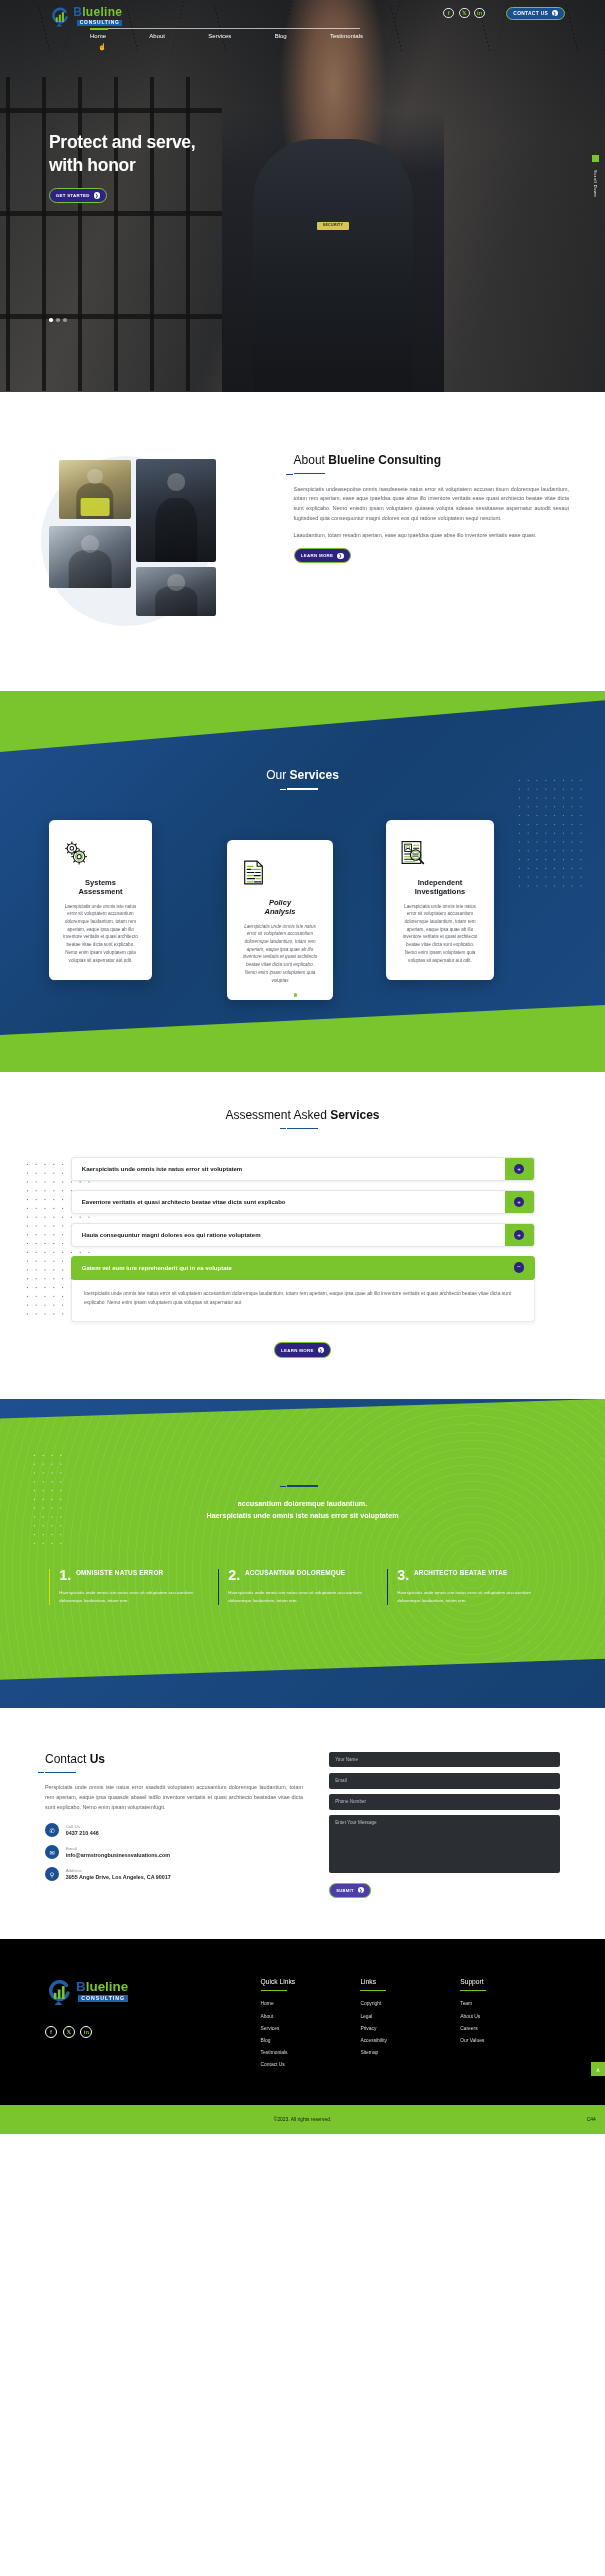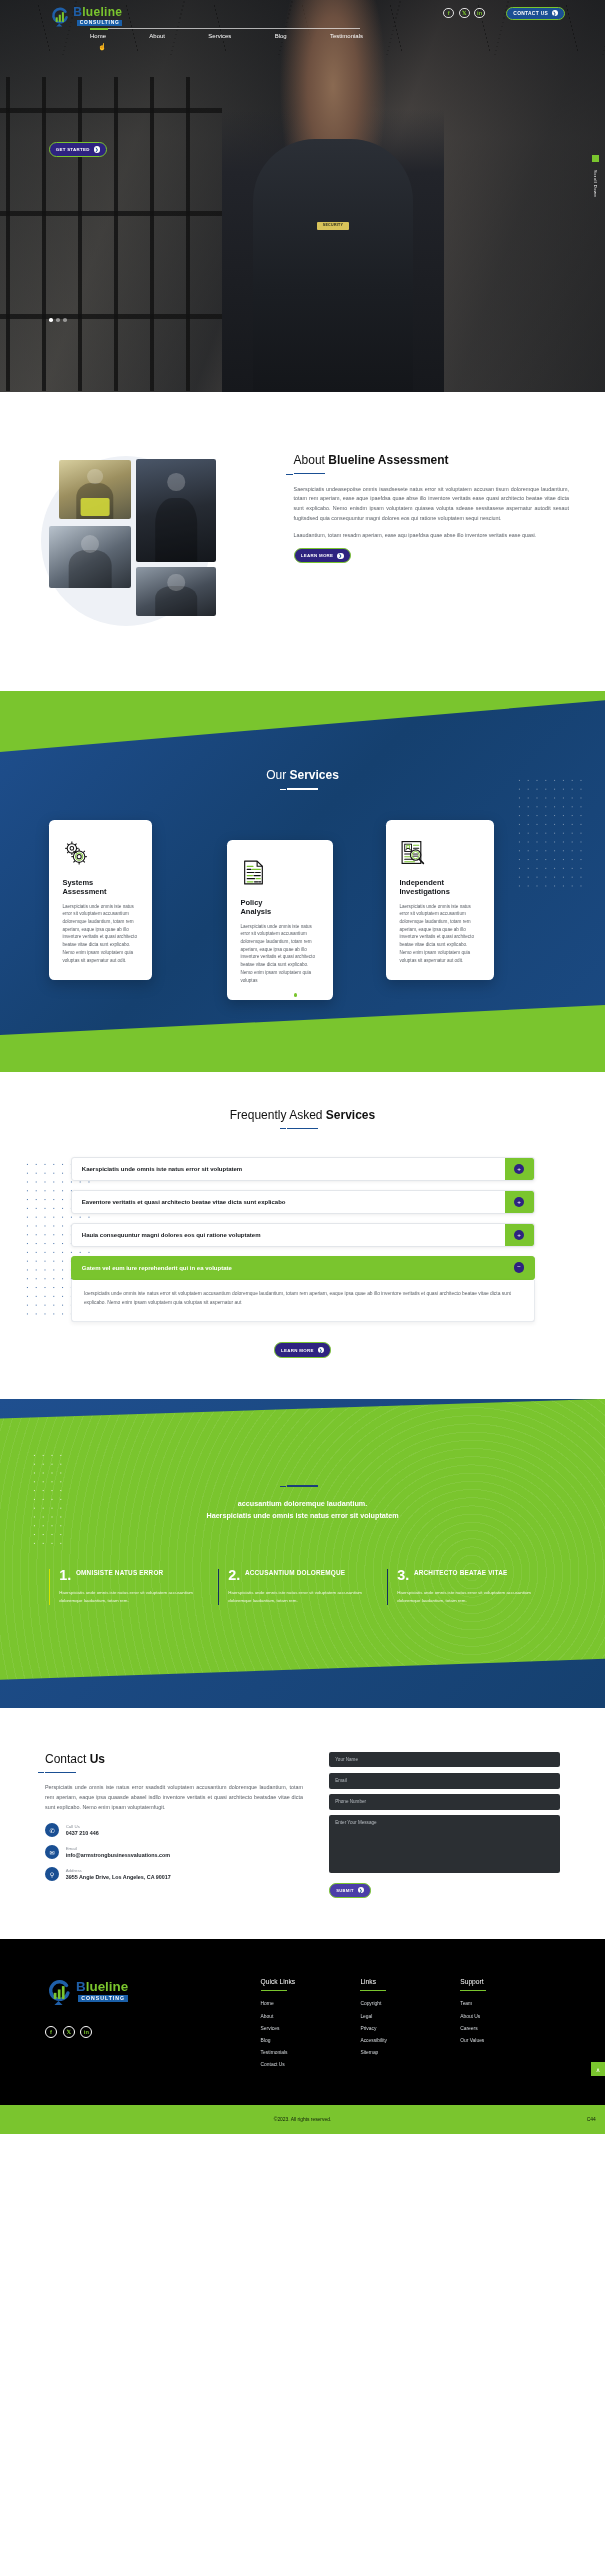--- a/index.html
+++ b/index.html
@@ -134,23 +134,23 @@
   .svc-dots{ position:absolute; right:18px; top:85px; width:72px; height:118px;
     background-image:radial-gradient(rgba(255,255,255,.45) 0.5px, transparent 0.6px);
     background-size:8.8px 8.8px; }
   .svc-head{ position:absolute; top:77px; width:605px; text-align:center; z-index:5; }
   .svc-head h2{ color:#fff; font-size:12px; font-weight:normal; }
   .svc-head h2 b{ font-weight:bold; }
   .rule-w{ width:31px; height:1.5px; background:#fff; margin:6.2px auto 0; position:relative; }
   .rule-w:before{ content:""; position:absolute; left:-7.2px; top:0.5px; width:6.2px; height:0.8px; background:#fff; }
 
   .cards{ position:absolute; top:0; left:0; width:605px; height:381px; }
-  .card{ position:absolute; background:#fff; border-radius:5.2px; padding:18.5px 13.4px 15.5px; box-shadow:0 4.1px 13.4px rgba(0,0,0,.22); }
+  .card{ position:absolute; background:#fff; border-radius:5.2px; padding:18.5px 13.4px 15.5px; box-shadow:0 4.1px 13.4px rgba(0,0,0,.22);text-align:center; }
   .card1{ left:49px; top:129px; width:103px; }
-  .card2{ left:227px; top:149px; width:106px; }
+  .card2{ left:227px; top:149px; width:106px;font-style:italic; }
   .card3{ left:386px; top:129px; width:108px; }
   .card h3{ font-size:7.5px; line-height:9.3px; color:#15181c; font-weight:bold; margin:12.4px 0 6.2px; }
   .card p{ font-size:4.6px; line-height:7.7px; color:#5a5f66; }
   .svc-icon{ width:27px; height:27px; }
   .svc-dotnav{ position:absolute; left:0; bottom:75px; width:605px; display:flex; justify-content:center; gap:3.6px; z-index:6; }
   .svc-dotnav span{ width:3.6px; height:3.6px; border-radius:50%; background:rgba(255,255,255,.5); cursor:pointer; }
   .svc-dotnav span.on{ background:#7ac52e; }
 
   
   .faq{ position:relative; width:605px; background:#fff; padding:36px 0 41px; overflow:hidden; }
@@ -277,20 +277,24 @@
         <a>Home</a>
         <a>About</a>
         <a>Services</a>
         <a>Blog</a>
         <a>Testimonials</a>
       </nav>
       <div class="cursor-ico">☝</div>
     </div>
 
     <div class="hero-copy">
+      <div class="hero-title">
+        <div>Protect and serve,</div>
+        <div>with honor</div>
+      </div>
       <div class="get-started">
         <span>GET STARTED</span>
         <span class="circ-arrow">❯</span>
       </div>
     </div>
 
     <div class="hero-dots">
       <span class="on"></span>
       <span></span>
       <span></span>
@@ -315,21 +319,21 @@
         <div class="ph ph3">
             <div class="ph-fig"></div>
             <div class="ph-head"></div>
           </div>
         <div class="ph ph4">
             <div class="ph-fig"></div>
             <div class="ph-head"></div>
           </div>
       </div>
       <div class="about-text">
-        <h2 class="sec-title"><span>About </span><b>Blueline Assessment</b></h2>
+        <h2 class="sec-title"><span>About </span><b>Blueline Consulting</b></h2>
         <div class="rule"></div>
         <p class="body-p">Saerspiciatis undeasepoiise omnis isasdsesete natus error sit voluptatem accusan tisum doloremque laudantium, totam rem aperiam, ease aque ipaefdsa quae abse illo inventore veritatis ease quasi architecto beatae vitae dicta sunt explicabo. Nemo enisdm ipsam voluptatem quiasea volupta sdease sessitasese aspernatur autodit sesaut fugitsdsed quia consequuntur magni dolores eos qui ratione voluptatem sequi nesciunt.</p>
         <p class="body-p">Laaudantium, totam resadm aperiam, ease aqu ipaefdsa quae abse illo inventore veritatis ease quasi.</p>
         <div class="pill-btn">
           <span>LEARN MORE</span>
           <span class="circ-arrow">❯</span>
         </div>
       </div>
     </div>
   </section>
@@ -434,21 +438,21 @@
 
     <div class="svc-dotnav">
       <span class="on"></span>
       <span></span>
       <span></span>
     </div>
   </section>
 
   <section class="faq">
     <div class="faq-dots"></div>
-    <h2><span>Frequently Asked </span><b>Services</b></h2>
+    <h2><span>Assessment Asked </span><b>Services</b></h2>
     <div class="rule center"></div>
 
     <div class="faq-list">
       <div class="faq-item">
         <div class="faq-q">
           <span>Kaerspiciatis unde omnis iste natus error sit voluptatem</span>
           <div class="faq-toggle">
               <i>+</i>
             </div>
         </div>

